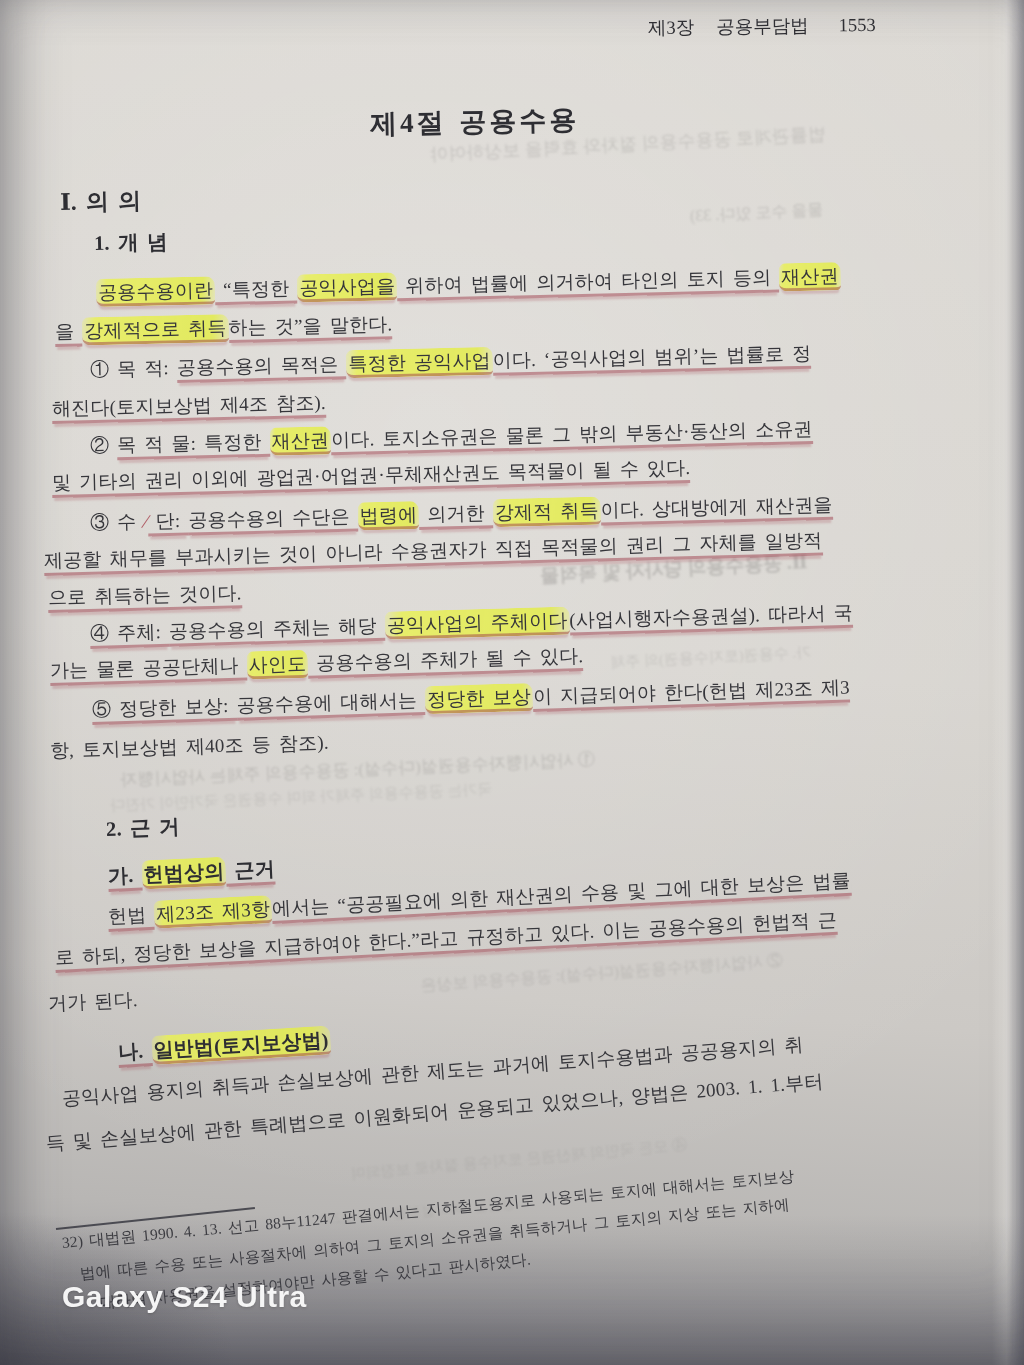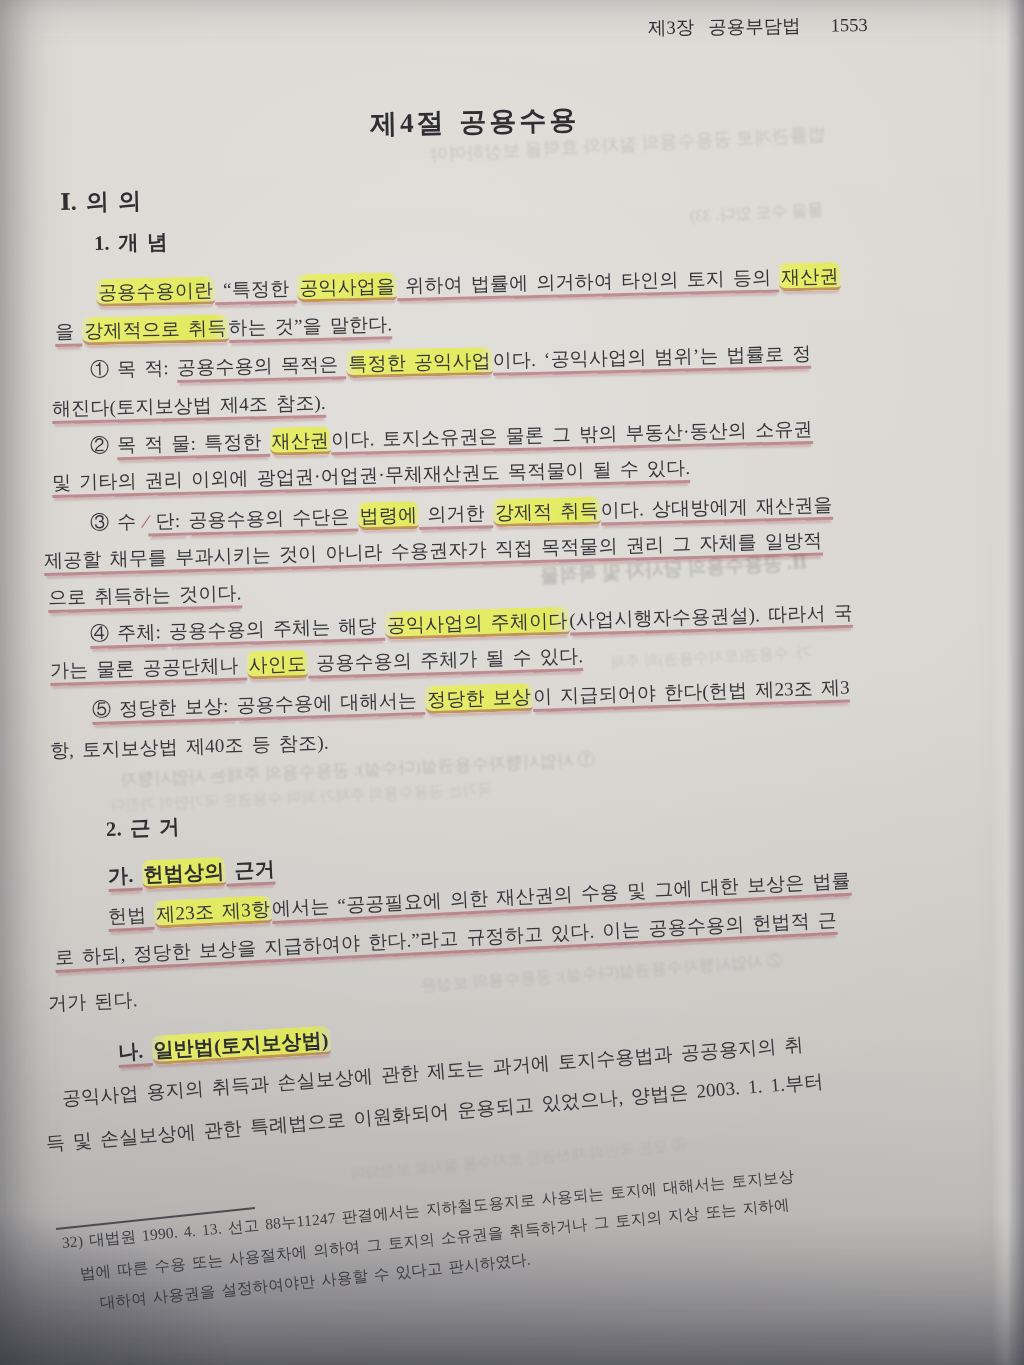--- a/index.html
+++ b/index.html
@@ -14,21 +14,21 @@
   .line{position:absolute;white-space:nowrap;transform-origin:0 50%;
         font-size:19px;letter-spacing:.2px;word-spacing:3px;color:#36363b;}
   .seg{display:inline;}
   .ul{border-bottom:3px solid rgba(158,62,76,.5);padding-bottom:2px;
       box-shadow:0 5px 2px -2px rgba(158,62,76,.22);}
   .hl{background:linear-gradient(97deg, rgba(238,244,120,.25), rgba(233,240,88,.85) 9%,
         rgba(227,237,70,.82) 88%, rgba(238,244,120,.3));
       border-radius:7px 9px 5px 8px;padding:3px 2px 1px;}
   .rm{color:rgba(165,60,72,.8);font-weight:bold;}
   .hdr{position:absolute;font-size:18.5px;color:#2f2f34;transform-origin:0 50%;}
-  .hdr .gap1{margin-right:14px;}
+  .hdr .gap1{margin-right:22px;}
   .hdr .gap2{margin-right:30px;}
   .h-title{font-size:27px;font-weight:bold;letter-spacing:3px;color:#2e2e33;}
   .h1{font-size:23px;font-weight:bold;color:#2e2e33;}
   .h2{font-size:20.5px;font-weight:bold;color:#2e2e33;}
   .h3{font-size:20px;font-weight:bold;color:#2e2e33;}
   .fn{font-size:15.5px;color:#3d3d42;word-spacing:2px;}
   .fn-rule{position:absolute;left:56px;top:1228px;width:200px;border-top:2px solid #4b4b52;
            transform:rotate(-6deg);transform-origin:0 50%;}
   .bleed{position:absolute;white-space:nowrap;color:#a19f9c;filter:blur(1px);
          transform-origin:center;}
@@ -101,18 +101,19 @@
 
   <div class="line h3" style="left:118px;top:1039px;transform:rotate(-3.4deg);"><span class="seg ul">나. </span><span class="seg hl ul">일반법(토지보상법)</span></div>
   <div class="line" style="left:62px;top:1086px;transform:rotate(-4.2deg);"><span class="seg">공익사업 용지의 취득과 손실보상에 관한 제도는 과거에 토지수용법과 공공용지의 취</span></div>
   <div class="line" style="left:46px;top:1131px;transform:rotate(-4.6deg);"><span class="seg">득 및 손실보상에 관한 특례법으로 이원화되어 운용되고 있었으나, 양법은 2003. 1. 1.부터</span></div>
 
   <div class="fn-rule"></div>
   <div class="line fn" style="left:62px;top:1233px;transform:rotate(-5.2deg);">32) 대법원 1990. 4. 13. 선고 88누11247 판결에서는 지하철도용지로 사용되는 토지에 대해서는 토지보상</div>
   <div class="line fn" style="left:80px;top:1264px;transform:rotate(-5.6deg);">법에 따른 수용 또는 사용절차에 의하여 그 토지의 소유권을 취득하거나 그 토지의 지상 또는 지하에</div>
   <div class="line fn" style="left:100px;top:1293px;transform:rotate(-5.8deg);">대하여 사용권을 설정하여야만 사용할 수 있다고 판시하였다.</div>
 
+  <div class="watermark">Galaxy S24 Ultra</div>
 
   <div class="edge-right"></div>
   <div class="bottom-shade"></div>
   <div class="corner-bl"></div>
   <div class="vignette"></div>
 </div>
 
 </body></html>

